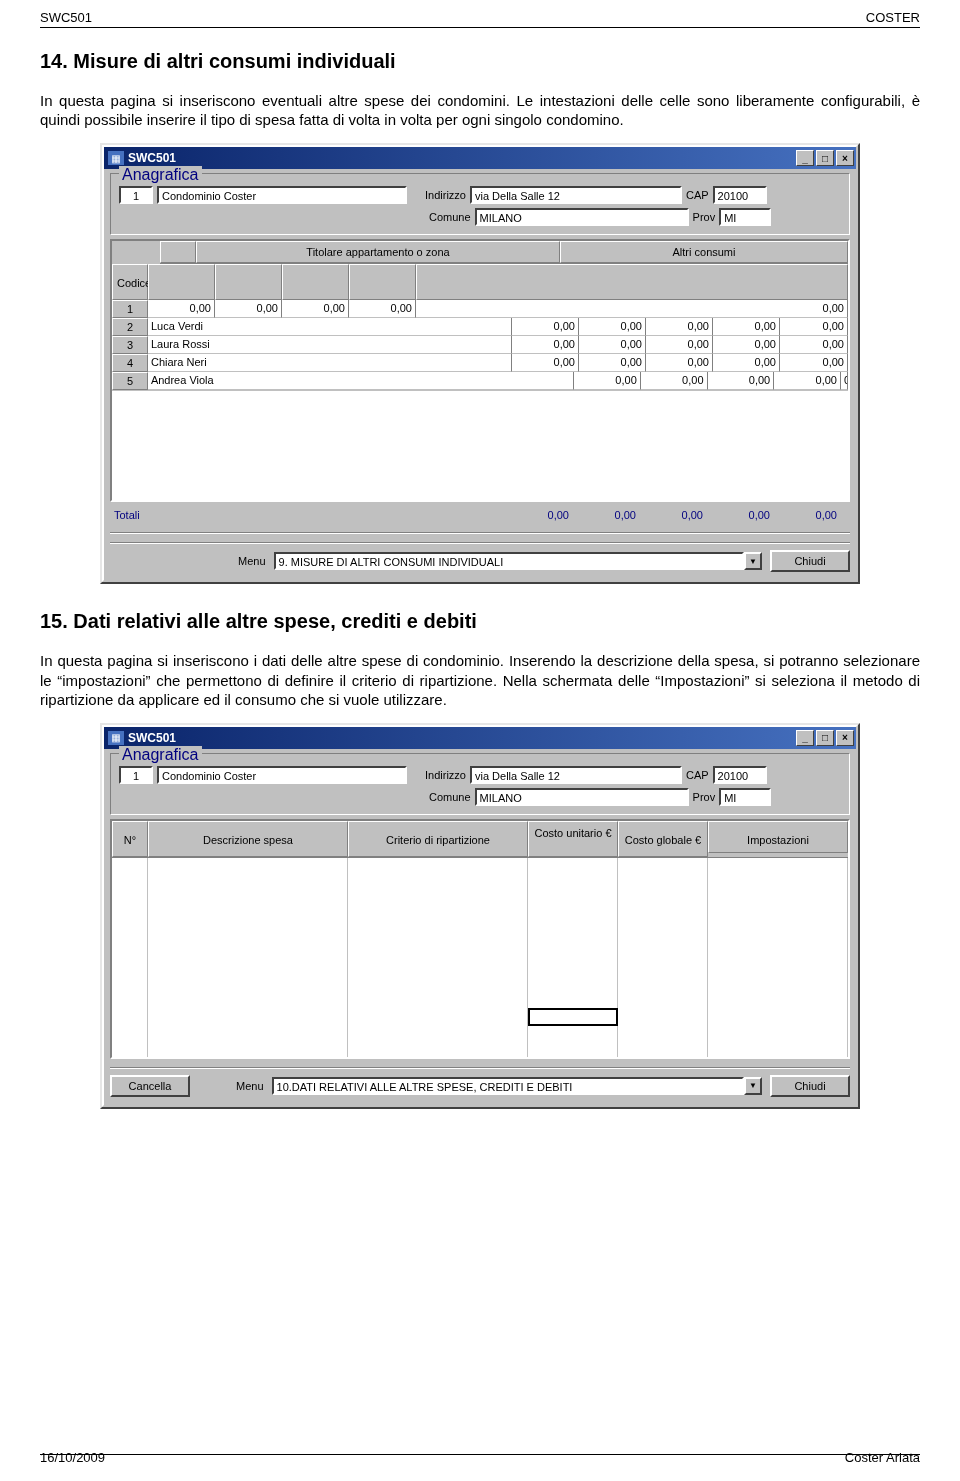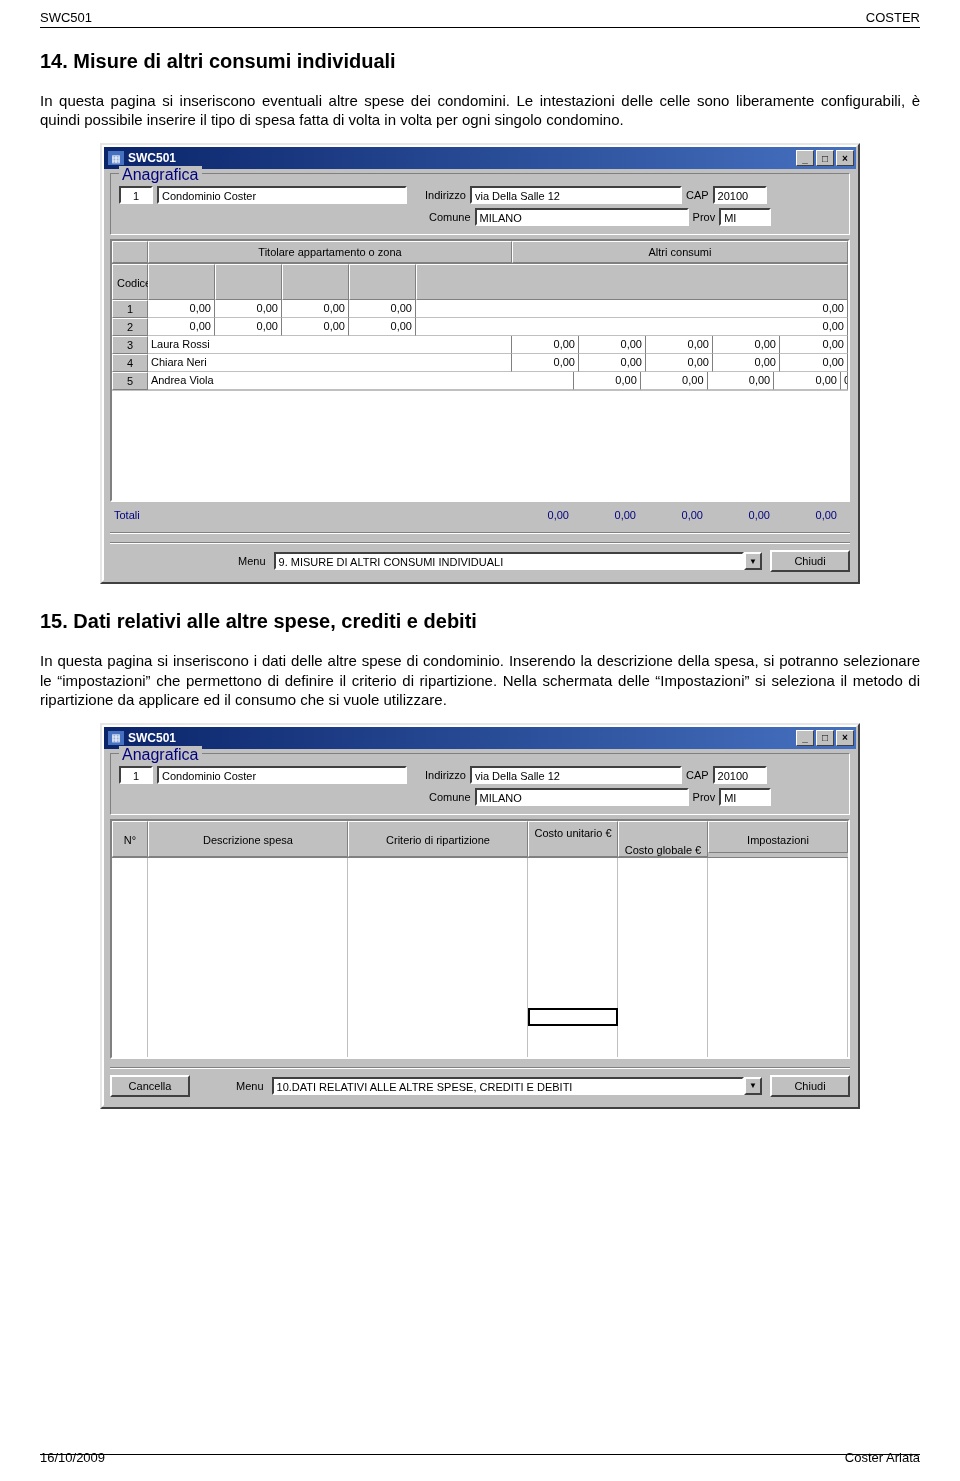--- a/index.html
+++ b/index.html
@@ -134,20 +134,21 @@
   .tbl-wrap {
     border: 2px solid #808080;
     border-bottom-color: #fff;
     border-right-color: #fff;
     background: #c0c0c0;
     margin-bottom: 4px;
   }
   .tbl-top {
     display: flex;
     border-bottom: 1px solid #808080;
+    margin-left: 48px;
   }
   .thcell {
     background: #c0c0c0;
     border: 1px solid #fff;
     border-bottom-color: #808080;
     border-right-color: #808080;
     padding: 2px 4px;
     text-align: center;
     height: 22px;
     line-height: 16px;
@@ -312,20 +313,21 @@
               <div class="trow">
                 <div class="tdcell idx" style="width:36px">1</div>
                 <div class="tdcell num" style="width:67px;">0,00</div>
                 <div class="tdcell num" style="width:67px;">0,00</div>
                 <div class="tdcell num" style="width:67px;">0,00</div>
                 <div class="tdcell num" style="width:67px;">0,00</div>
                 <div class="tdcell num" style="width:autopx;flex:1">0,00</div>
               </div>
               <div class="trow">
                 <div class="tdcell idx" style="width:36px">2</div>
+                <div class="tdcell" style="width:364px">Luca Verdi</div>
                 <div class="tdcell num" style="width:67px;">0,00</div>
                 <div class="tdcell num" style="width:67px;">0,00</div>
                 <div class="tdcell num" style="width:67px;">0,00</div>
                 <div class="tdcell num" style="width:67px;">0,00</div>
                 <div class="tdcell num" style="width:autopx;flex:1">0,00</div>
               </div>
               <div class="trow">
                 <div class="tdcell idx" style="width:36px">3</div>
                 <div class="tdcell" style="width:364px">Laura Rossi</div>
                 <div class="tdcell num" style="width:67px;">0,00</div>
@@ -416,21 +418,21 @@
             <div class="sunk" style="width:52px">MI</div>
           </div>
         </div>
 
         <div class="tbl-wrap">
           <div class="tbl-head2">
             <div class="thcell" style="width:36px;height:36px;line-height:32px">N°</div>
             <div class="thcell" style="width:200px;height:36px;line-height:32px">Descrizione spesa</div>
             <div class="thcell" style="width:180px;height:36px;line-height:32px">Criterio di ripartizione</div>
             <div class="thcell" style="width:90px;height:36px;line-height:14px;padding-top:4px">Costo unitario €</div>
-            <div class="thcell" style="width:90px;height:36px;line-height:14px;padding-top:21px">Costo globale €</div>
+            <div class="thcell" style="width:90px;height:36px;line-height:14px;padding-top:11px">Costo globale €</div>
             <div class="thcell" style="flex:1;height:32px;line-height:32px">Impostazioni</div>
           </div>
           <div class="grid-blank">
             <div class="grid-vlines">
               <div style="width:36px"></div>
               <div style="width:200px"></div>
               <div style="width:180px"></div>
               <div style="width:90px"></div>
               <div style="width:90px"></div>
               <div style="flex:1"></div>

